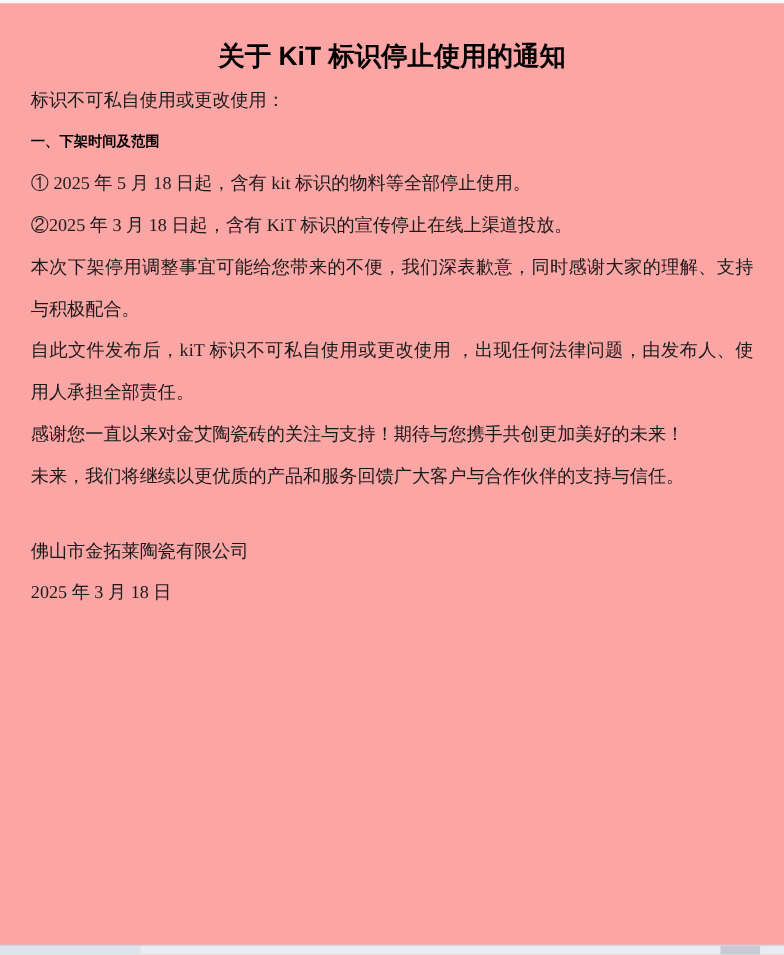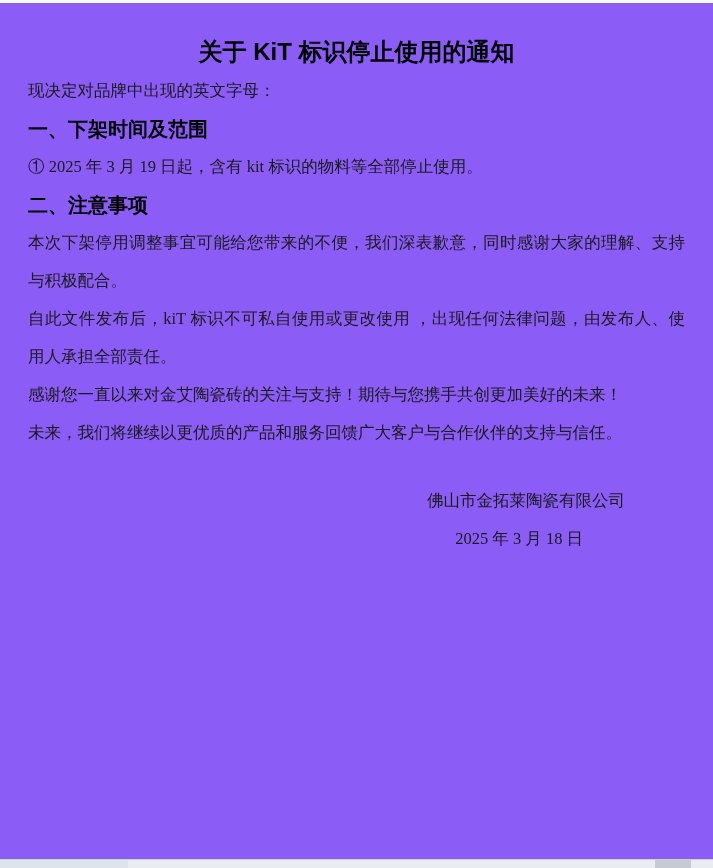--- a/index.html
+++ b/index.html
@@ -1,19 +1,19 @@
 <!DOCTYPE html>
 <html><head>
 <meta charset="utf-8">
 <style>
   html,body{margin:0;padding:0;background:#ffffff;}
   .page{
     position:relative;
     width:713px;height:868px;
-    background:#8b5cf6;
+    background:#fca5a5;
     overflow:hidden;
     color:#1a1a1a;
     font-family:"Liberation Serif","DejaVu Serif",serif;
     font-size:16.5px;
   }
   .top-edge{
     position:absolute;top:0;left:0;width:713px;height:3px;
     background:#f7f8f9;
   }
   .content{
@@ -38,36 +38,35 @@
     text-align:justify;
   }
   .indent{
     text-indent:2em;
   }
   .sec-heading{
     margin:0;
     line-height:38px;
     font-family:"Liberation Sans","DejaVu Sans",sans-serif;
     font-weight:bold;
-    font-size:20px;
+    font-size:13px;
     color:#000000;
   }
   .signature{
     margin-top:30px;
   }
   .sig-company{
     margin:0;
     line-height:38px;
-    text-align:right;
     padding-right:60px;
   }
   .sig-date{
     margin:0;
     line-height:38px;
-    text-align:right;
+    text-align:left;
     padding-right:102px;
   }
   .hscrollbar{
     position:absolute;left:0;bottom:0;width:713px;height:8px;
     background:#e9ecf0;
     border-top:1px solid #ccd4dc;
   }
   .hscroll-left-seg{
     position:absolute;left:0;top:0;height:8px;width:128px;
     background:#dde4ec;
@@ -79,29 +78,29 @@
 </style>
 </head>
 <body>
 
 <div class="page">
   <div class="top-edge"></div>
 
   <div class="content">
     <h1 class="doc-title">关于 KiT 标识停止使用的通知</h1>
 
-    <p class="para greeting">现决定对品牌中出现的英文字母：</p>
+    <p class="para greeting">标识不可私自使用或更改使用：</p>
 
 
     <p class="sec-heading">一、下架时间及范围</p>
 
-    <p class="para">① 2025 年 3 月 19 日起，含有 kit 标识的物料等全部停止使用。</p>
+    <p class="para">① 2025 年 5 月 18 日起，含有 kit 标识的物料等全部停止使用。</p>
 
+    <p class="para">②2025 年 3 月 18 日起，含有 KiT 标识的宣传停止在线上渠道投放。</p>
 
-    <p class="sec-heading">二、注意事项</p>
 
     <p class="para">本次下架停用调整事宜可能给您带来的不便，我们深表歉意，同时感谢大家的理解、支持与积极配合。</p>
 
     <p class="para">自此文件发布后，kiT 标识不可私自使用或更改使用 ，出现任何法律问题，由发布人、使用人承担全部责任。</p>
 
     <p class="para">感谢您一直以来对金艾陶瓷砖的关注与支持！期待与您携手共创更加美好的未来！</p>
 
     <p class="para">未来，我们将继续以更优质的产品和服务回馈广大客户与合作伙伴的支持与信任。</p>
 
     <div class="signature">

